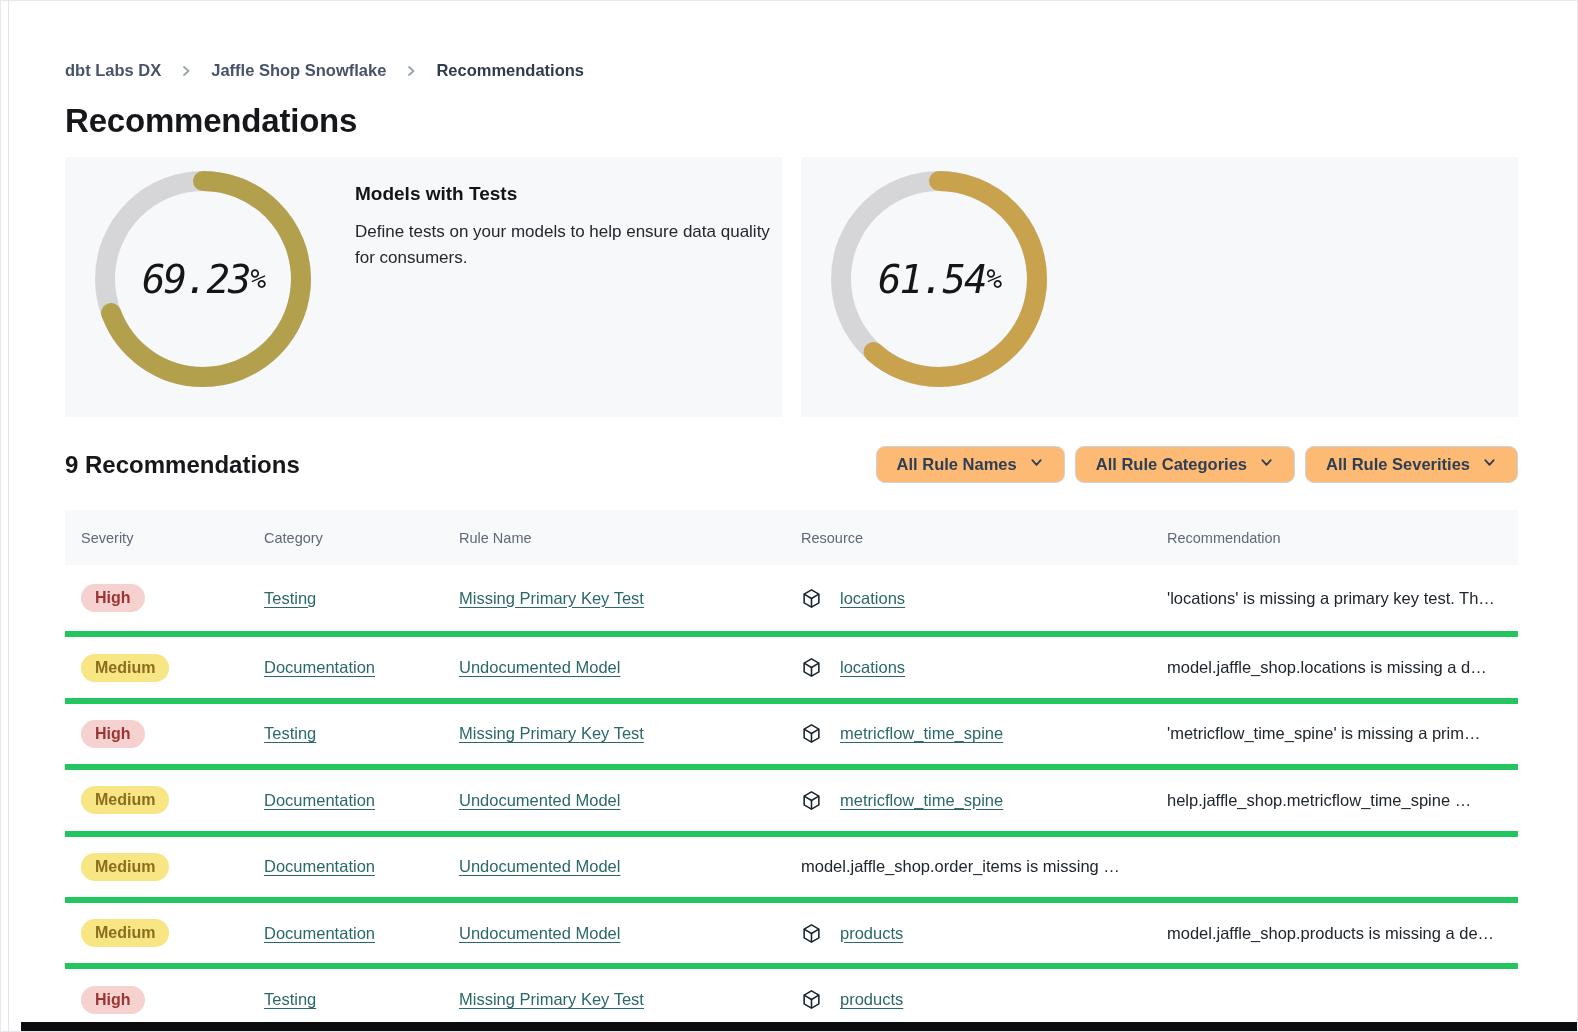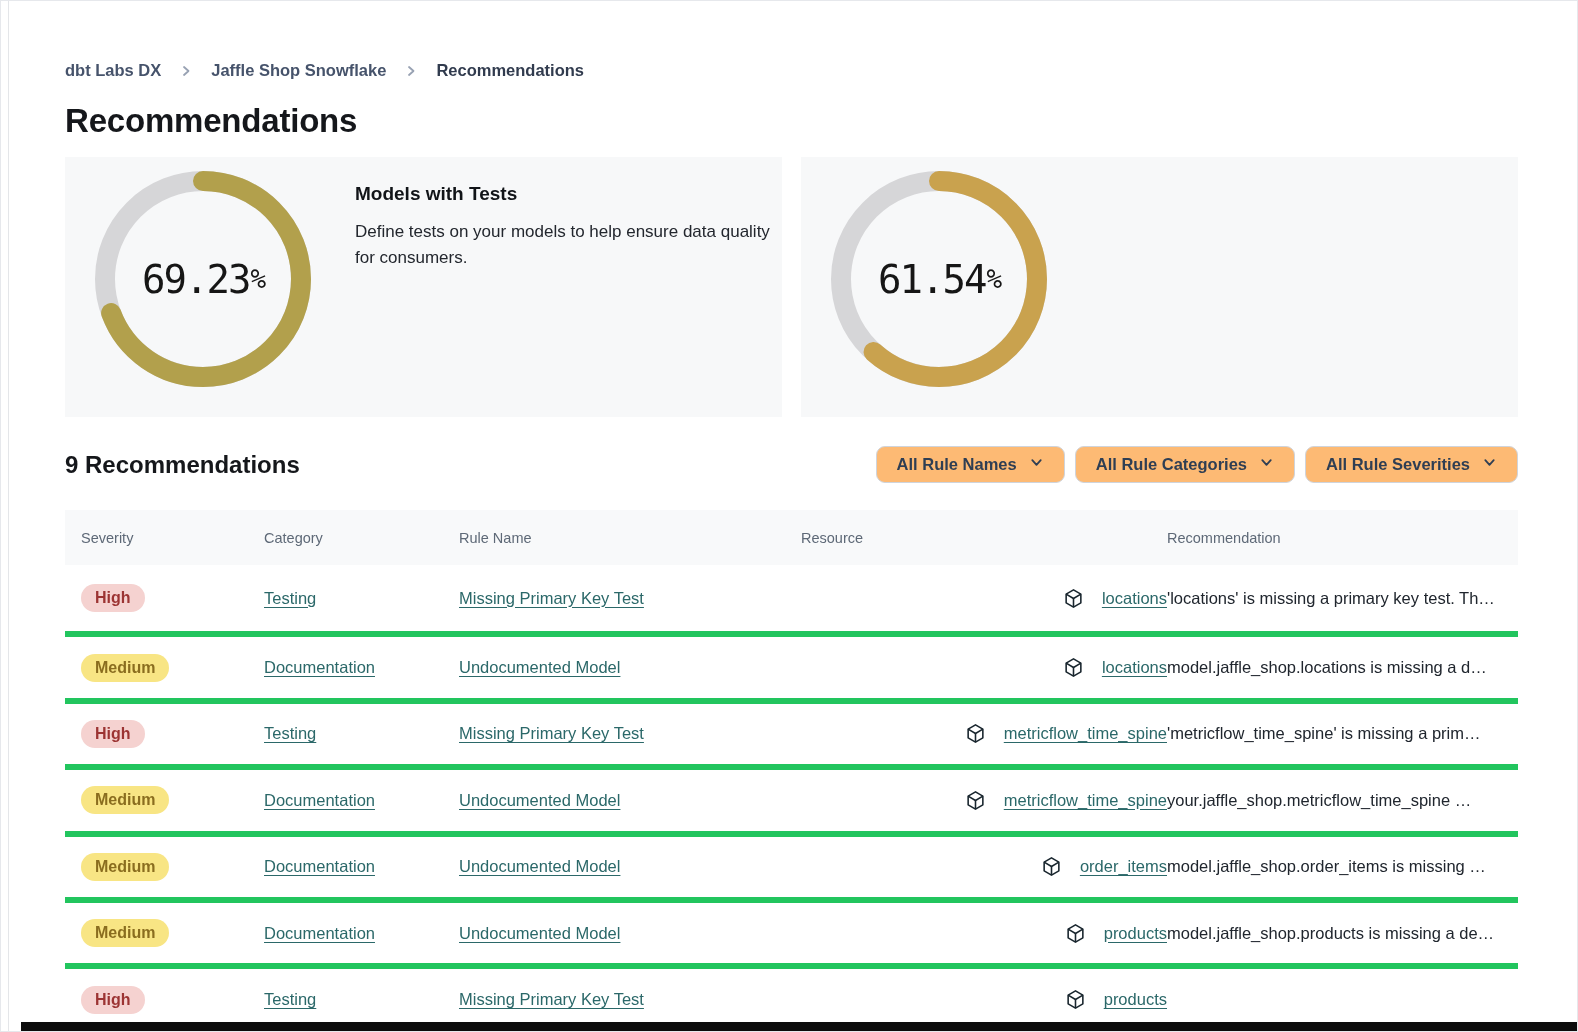--- a/index.html
+++ b/index.html
@@ -26,21 +26,21 @@
 
   
   .page-title { margin-top:22px; font-size:33px; font-weight:600; color:#15171b; letter-spacing:-0.2px; }
 
   
   .cards { display:flex; gap:19px; margin-top:17px; }
   .card {
     width:717px; height:260px; background:#f7f8f9;
     display:flex; align-items:flex-start;
   }
-  .donut-wrap { position:relative; width:216px; height:216px; margin:14px 0 0 30px; flex:none; }
+  .donut-wrap { position:relative; width:216px; height:216px; margin:14px 0 0 30px; flex:none;font-style:italic; }
   .donut-wrap svg { display:block; }
   .donut-label {
     position:absolute; inset:0; display:flex; align-items:center; justify-content:center;
     font-family:"DejaVu Sans Mono", monospace; color:#161616;
     font-size:39px; letter-spacing:-2px;
   }
   .donut-label .unit { font-size:26px; margin-left:1px; }
   .card-text { margin:26px 0 0 44px; }
   .card-title { font-size:19px; font-weight:700; color:#111418; }
   .card-desc { margin-top:14px; font-size:17px; line-height:26px; color:#23272e; }
@@ -74,21 +74,21 @@
   .trow { height:66.4px; border-top:6px solid #22c55e; }
   .trow:first-of-type { border-top:none; }
   .badge {
     display:inline-block; width:max-content;
     padding:5px 14px; border-radius:17px;
     font-size:16px; font-weight:700;
   }
   .badge.high { background:#f5d2d0; color:#9c3433; }
   .badge.medium { background:#f8e584; color:#8a6d1f; }
   a.cell-link { color:#2b6869; font-size:16.5px; text-decoration:underline; text-underline-offset:3px; cursor:pointer; }
-  .resource-cell { display:flex; align-items:center; gap:18px;justify-content:flex-end; }
+  .resource-cell { display:flex; align-items:center; gap:18px; }
   .cube { flex:none; display:flex; }
   .rec-text { font-size:16.5px; color:#20262e; white-space:nowrap; overflow:hidden; }
 
   .bottom-bar { position:absolute; left:20px; right:0; bottom:0; height:9px; background:#0c0c0c; }
 </style>
 </head>
 <body>
 
 <div class="sidebar-edge"></div>
 
@@ -243,37 +243,27 @@
     <div class="resource-cell">
       <span class="cube">
         <svg width="21" height="21" viewBox="0 0 20 20" fill="none" stroke="#19262e" stroke-width="1.5" stroke-linejoin="round">
           <polygon points="10,1.8 17,5.9 17,14.1 10,18.2 3,14.1 3,5.9"></polygon>
           <polyline points="3,5.9 10,10 17,5.9"></polyline>
           <line x1="10" y1="10" x2="10" y2="18.2"></line>
         </svg>
       </span>
       <a class="cell-link">metricflow_time_spine</a>
     </div>
-    <div class="rec-text">your.jaffle_shop.metricflow_time_spine …</div>
+    <div class="rec-text">help.jaffle_shop.metricflow_time_spine …</div>
   </div>
 
   <div class="trow">
     <div><span class="badge medium">Medium</span></div>
     <div><a class="cell-link">Documentation</a></div>
     <div><a class="cell-link">Undocumented Model</a></div>
-    <div class="resource-cell">
-      <span class="cube">
-        <svg width="21" height="21" viewBox="0 0 20 20" fill="none" stroke="#19262e" stroke-width="1.5" stroke-linejoin="round">
-          <polygon points="10,1.8 17,5.9 17,14.1 10,18.2 3,14.1 3,5.9"></polygon>
-          <polyline points="3,5.9 10,10 17,5.9"></polyline>
-          <line x1="10" y1="10" x2="10" y2="18.2"></line>
-        </svg>
-      </span>
-      <a class="cell-link">order_items</a>
-    </div>
     <div class="rec-text">model.jaffle_shop.order_items is missing …</div>
   </div>
 
   <div class="trow">
     <div><span class="badge medium">Medium</span></div>
     <div><a class="cell-link">Documentation</a></div>
     <div><a class="cell-link">Undocumented Model</a></div>
     <div class="resource-cell">
       <span class="cube">
         <svg width="21" height="21" viewBox="0 0 20 20" fill="none" stroke="#19262e" stroke-width="1.5" stroke-linejoin="round">

